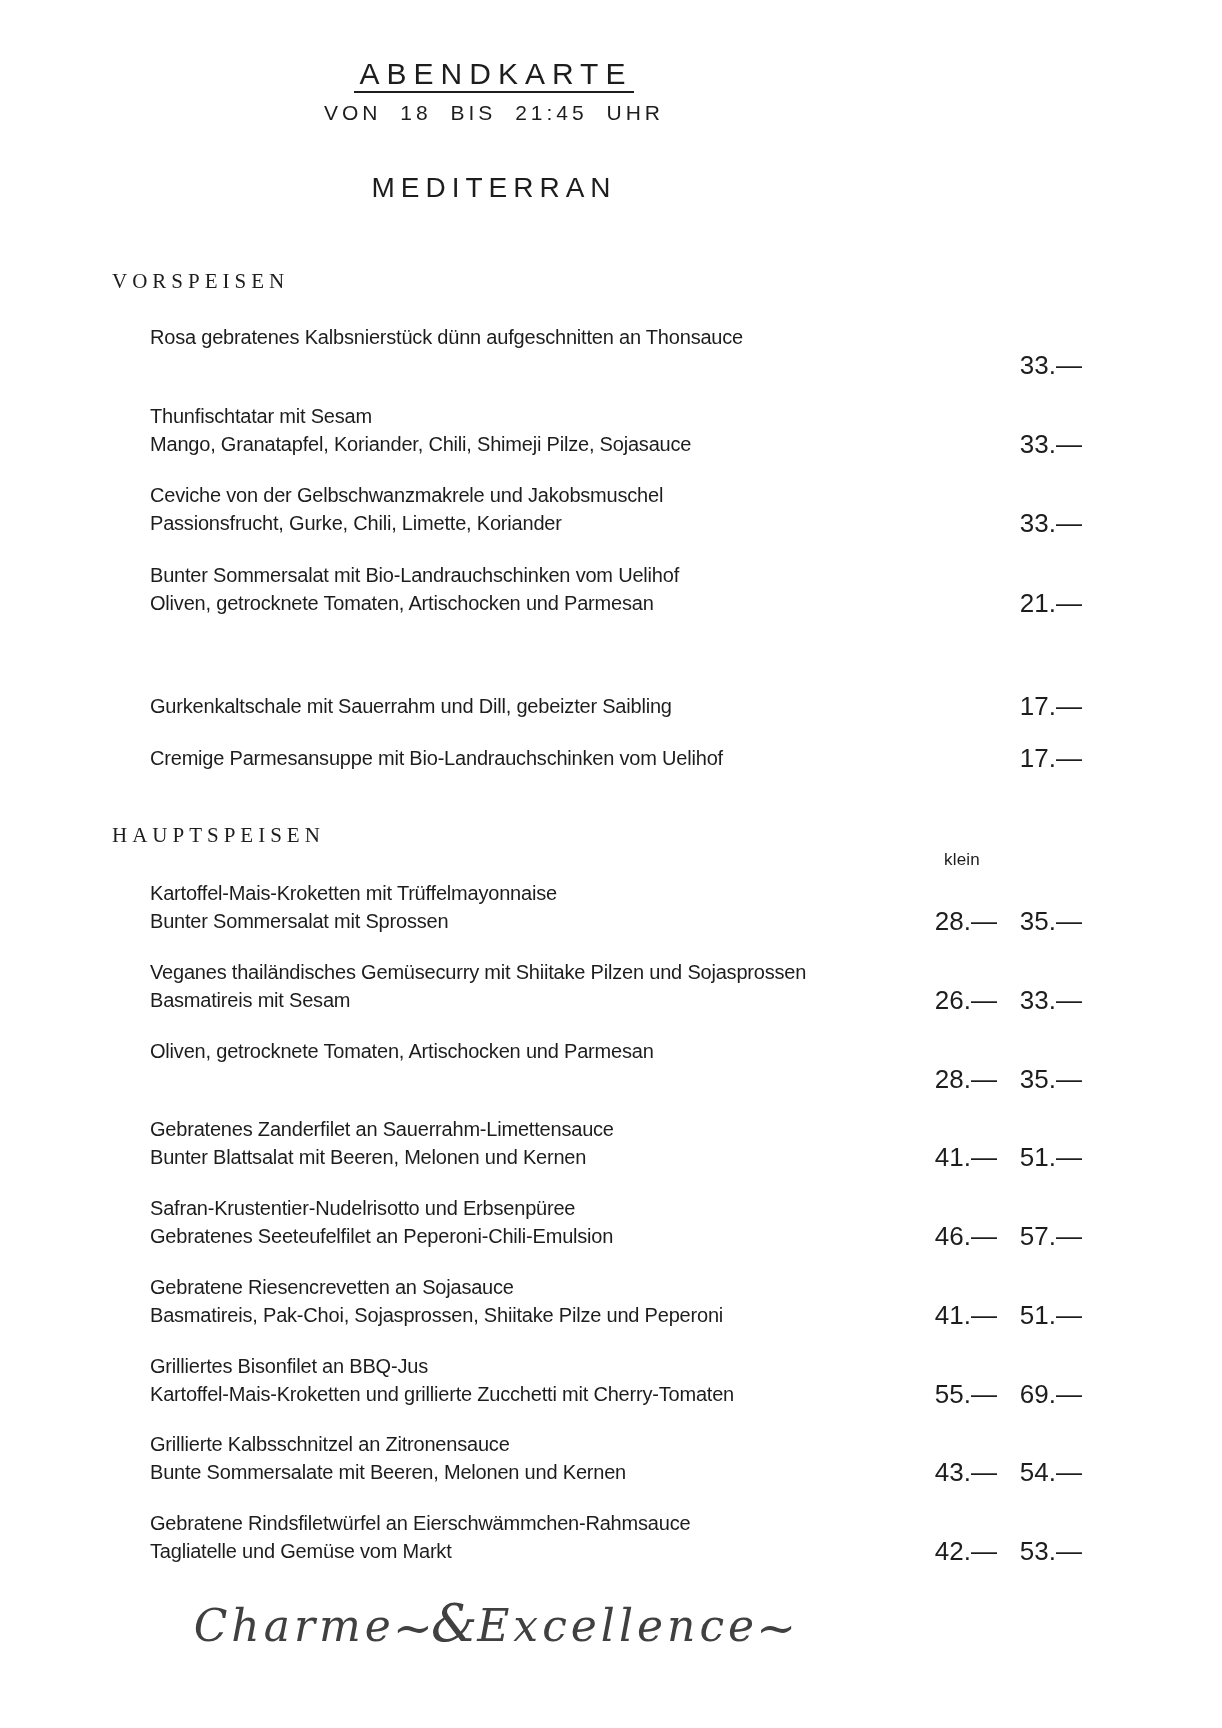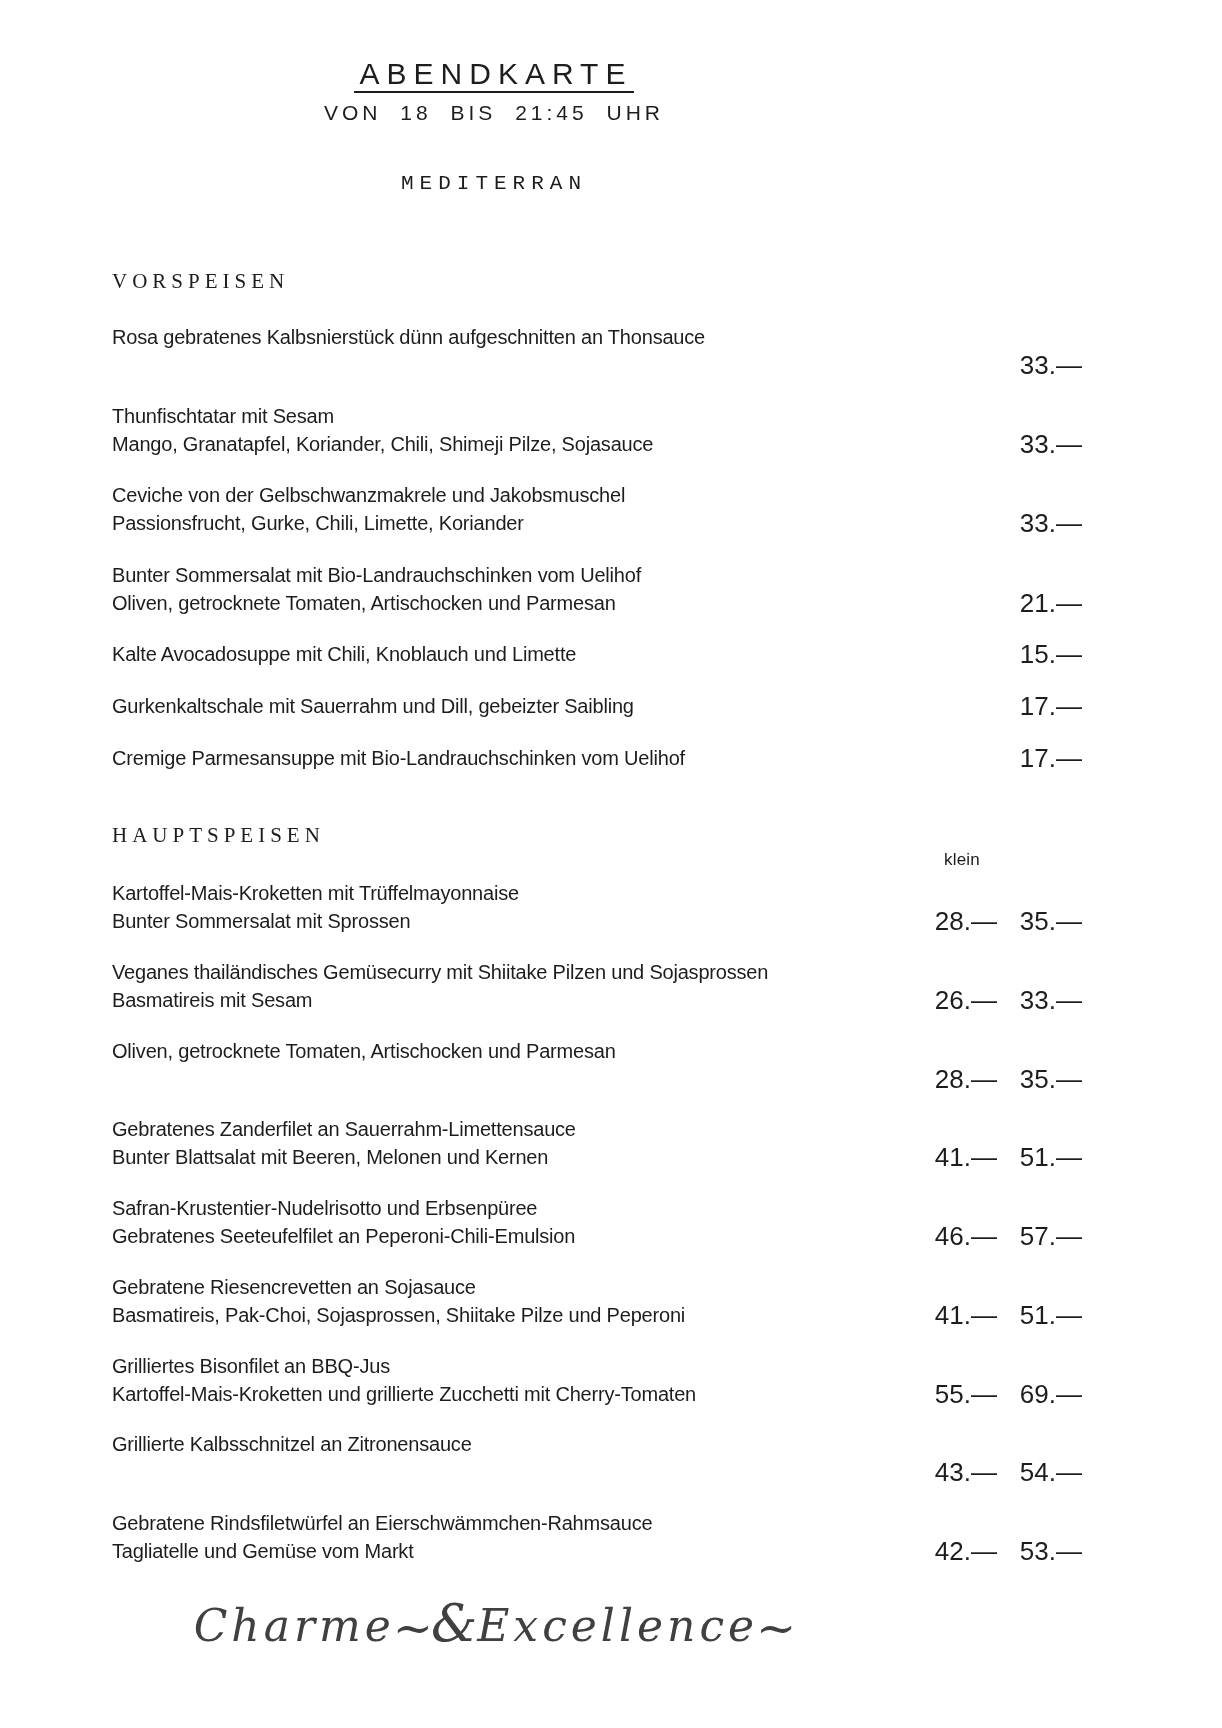--- a/index.html
+++ b/index.html
@@ -6,25 +6,25 @@
   .page{
     position:relative;width:1222px;height:1728px;background:#ffffff;
     font-family:"Liberation Sans",sans-serif;color:#1d1d1d;overflow:hidden;
   }
   .center-wrap{position:absolute;left:0;width:988px;text-align:center;}
   .title{
     display:inline-block;font-size:30px;line-height:33px;letter-spacing:7px;
     font-weight:400;border-bottom:2px solid #1d1d1d;padding:0 2px 1px 6px;
   }
   .subtitle{display:inline-block;font-size:21px;letter-spacing:4px;word-spacing:9px;}
-  .theme{display:inline-block;font-size:21px;letter-spacing:6px;font-family:Liberation Mono, monospace;}
+  .theme{display:inline-block;font-size:28px;letter-spacing:6px;}
   .heading{position:absolute;left:112px;font-size:21px;letter-spacing:5px;line-height:24px;font-family:Liberation Serif, serif;}
   .klein-label{position:absolute;font-size:17px;letter-spacing:0.2px;}
   .item{position:absolute;left:112px;width:975px;font-size:20px;line-height:28px;letter-spacing:-0.2px;}
-  .item .l{display:block;white-space:nowrap;}
+  .item .l{display:block;white-space:nowrap;margin-left:38px;}
   .price{position:absolute;width:95px;text-align:right;font-size:26px;letter-spacing:0;}
   .c1{left:790px;}
   .c2{left:875px;}
   .p1{top:0;}
   .p2{top:28px;}
   .logo{
     font-family:"DejaVu Serif",serif;font-style:italic;font-size:44px;
     letter-spacing:4px;white-space:nowrap;
   }
   .logo .amp{font-size:52px;letter-spacing:0;}
@@ -58,24 +58,20 @@
   </div>
   <div class="item" style="top:481px">
     <span class="l">Ceviche von der Gelbschwanzmakrele und Jakobsmuschel</span>
     <span class="l">Passionsfrucht, Gurke, Chili, Limette, Koriander</span>
     <span class="price c2 p2">33.—</span>
   </div>
   <div class="item" style="top:561px">
     <span class="l">Bunter Sommersalat mit Bio-Landrauchschinken vom Uelihof</span>
     <span class="l">Oliven, getrocknete Tomaten, Artischocken und Parmesan</span>
     <span class="price c2 p2">21.—</span>
-  </div>
-  <div class="item" style="top:640px">
-    <span class="l">Kalte Avocadosuppe mit Chili, Knoblauch und Limette</span>
-    <span class="price c2 p1">15.—</span>
   </div>
   <div class="item" style="top:692px">
     <span class="l">Gurkenkaltschale mit Sauerrahm und Dill, gebeizter Saibling</span>
     <span class="price c2 p1">17.—</span>
   </div>
   <div class="item" style="top:744px">
     <span class="l">Cremige Parmesansuppe mit Bio-Landrauchschinken vom Uelihof</span>
     <span class="price c2 p1">17.—</span>
   </div>
 
@@ -118,20 +114,21 @@
     <span class="price c2 p2">51.—</span>
   </div>
   <div class="item" style="top:1352px">
     <span class="l">Grilliertes Bisonfilet an BBQ-Jus</span>
     <span class="l">Kartoffel-Mais-Kroketten und grillierte Zucchetti mit Cherry-Tomaten</span>
     <span class="price c1 p2">55.—</span>
     <span class="price c2 p2">69.—</span>
   </div>
   <div class="item" style="top:1430px">
     <span class="l">Grillierte Kalbsschnitzel an Zitronensauce</span>
+    <span class="l">Bunte Sommersalate mit Beeren, Melonen und Kernen</span>
     <span class="price c1 p2">43.—</span>
     <span class="price c2 p2">54.—</span>
   </div>
   <div class="item" style="top:1509px">
     <span class="l">Gebratene Rindsfiletwürfel an Eierschwämmchen-Rahmsauce</span>
     <span class="l">Tagliatelle und Gemüse vom Markt</span>
     <span class="price c1 p2">42.—</span>
     <span class="price c2 p2">53.—</span>
   </div>
 

